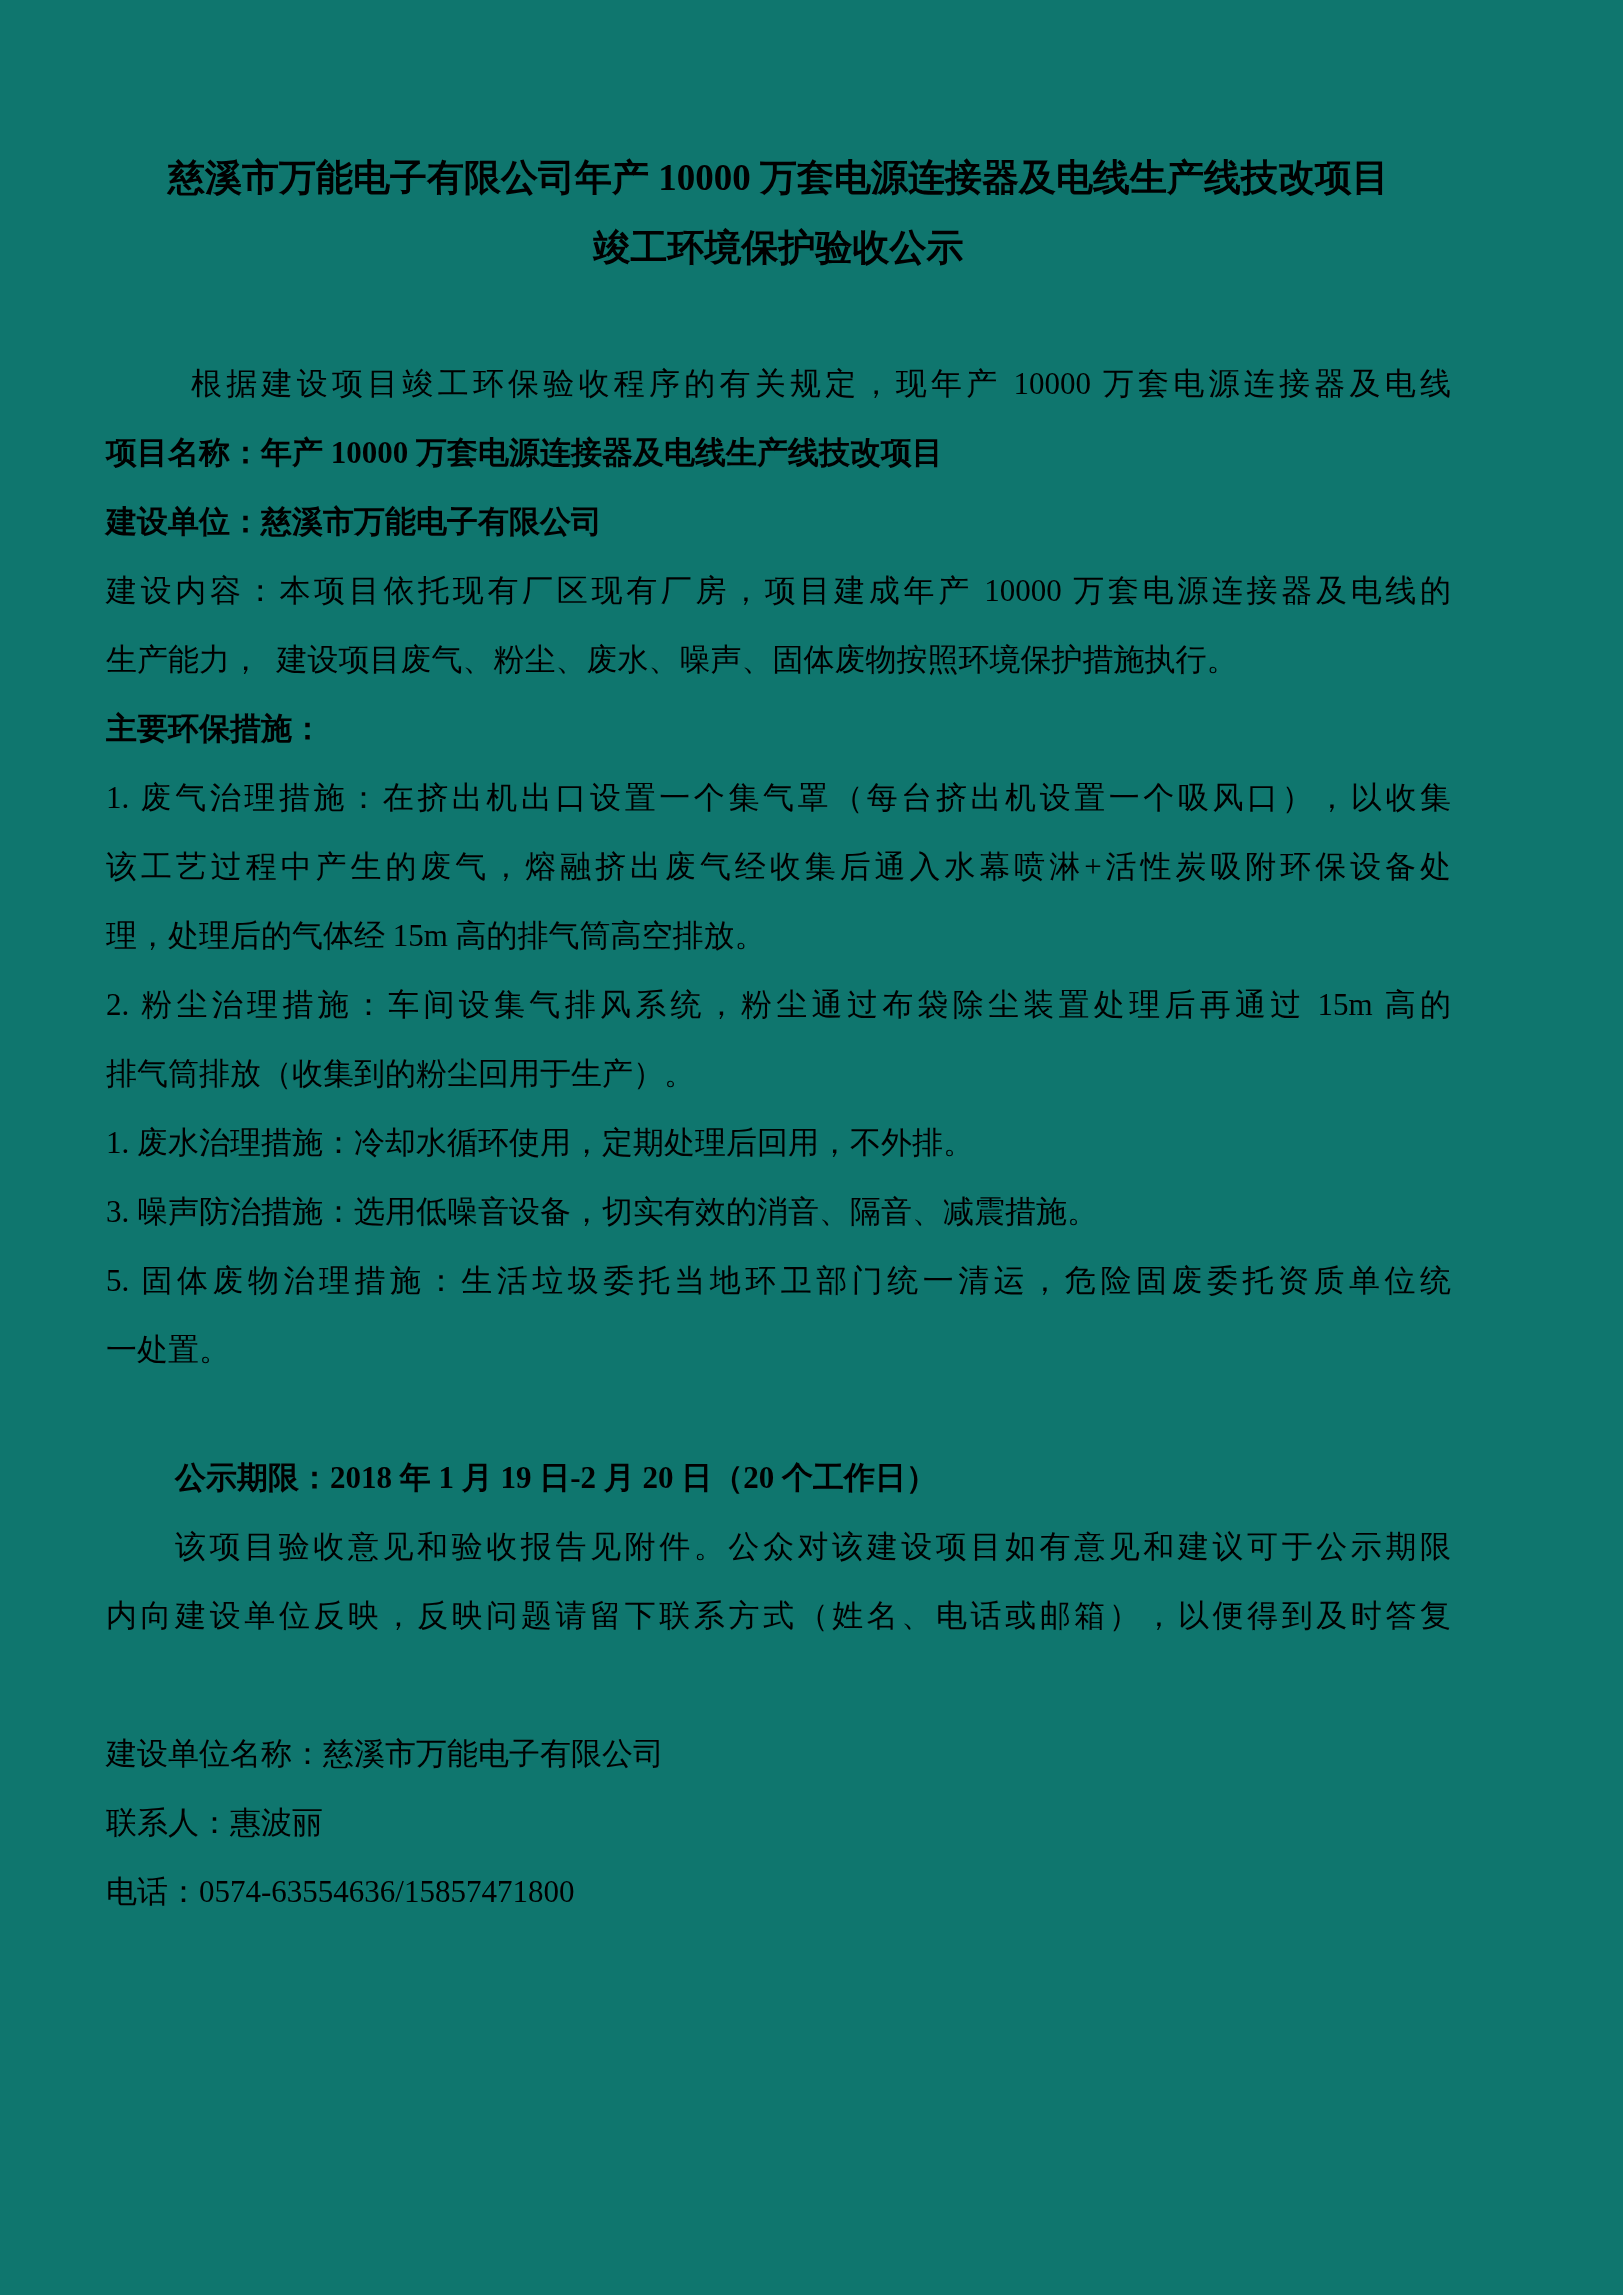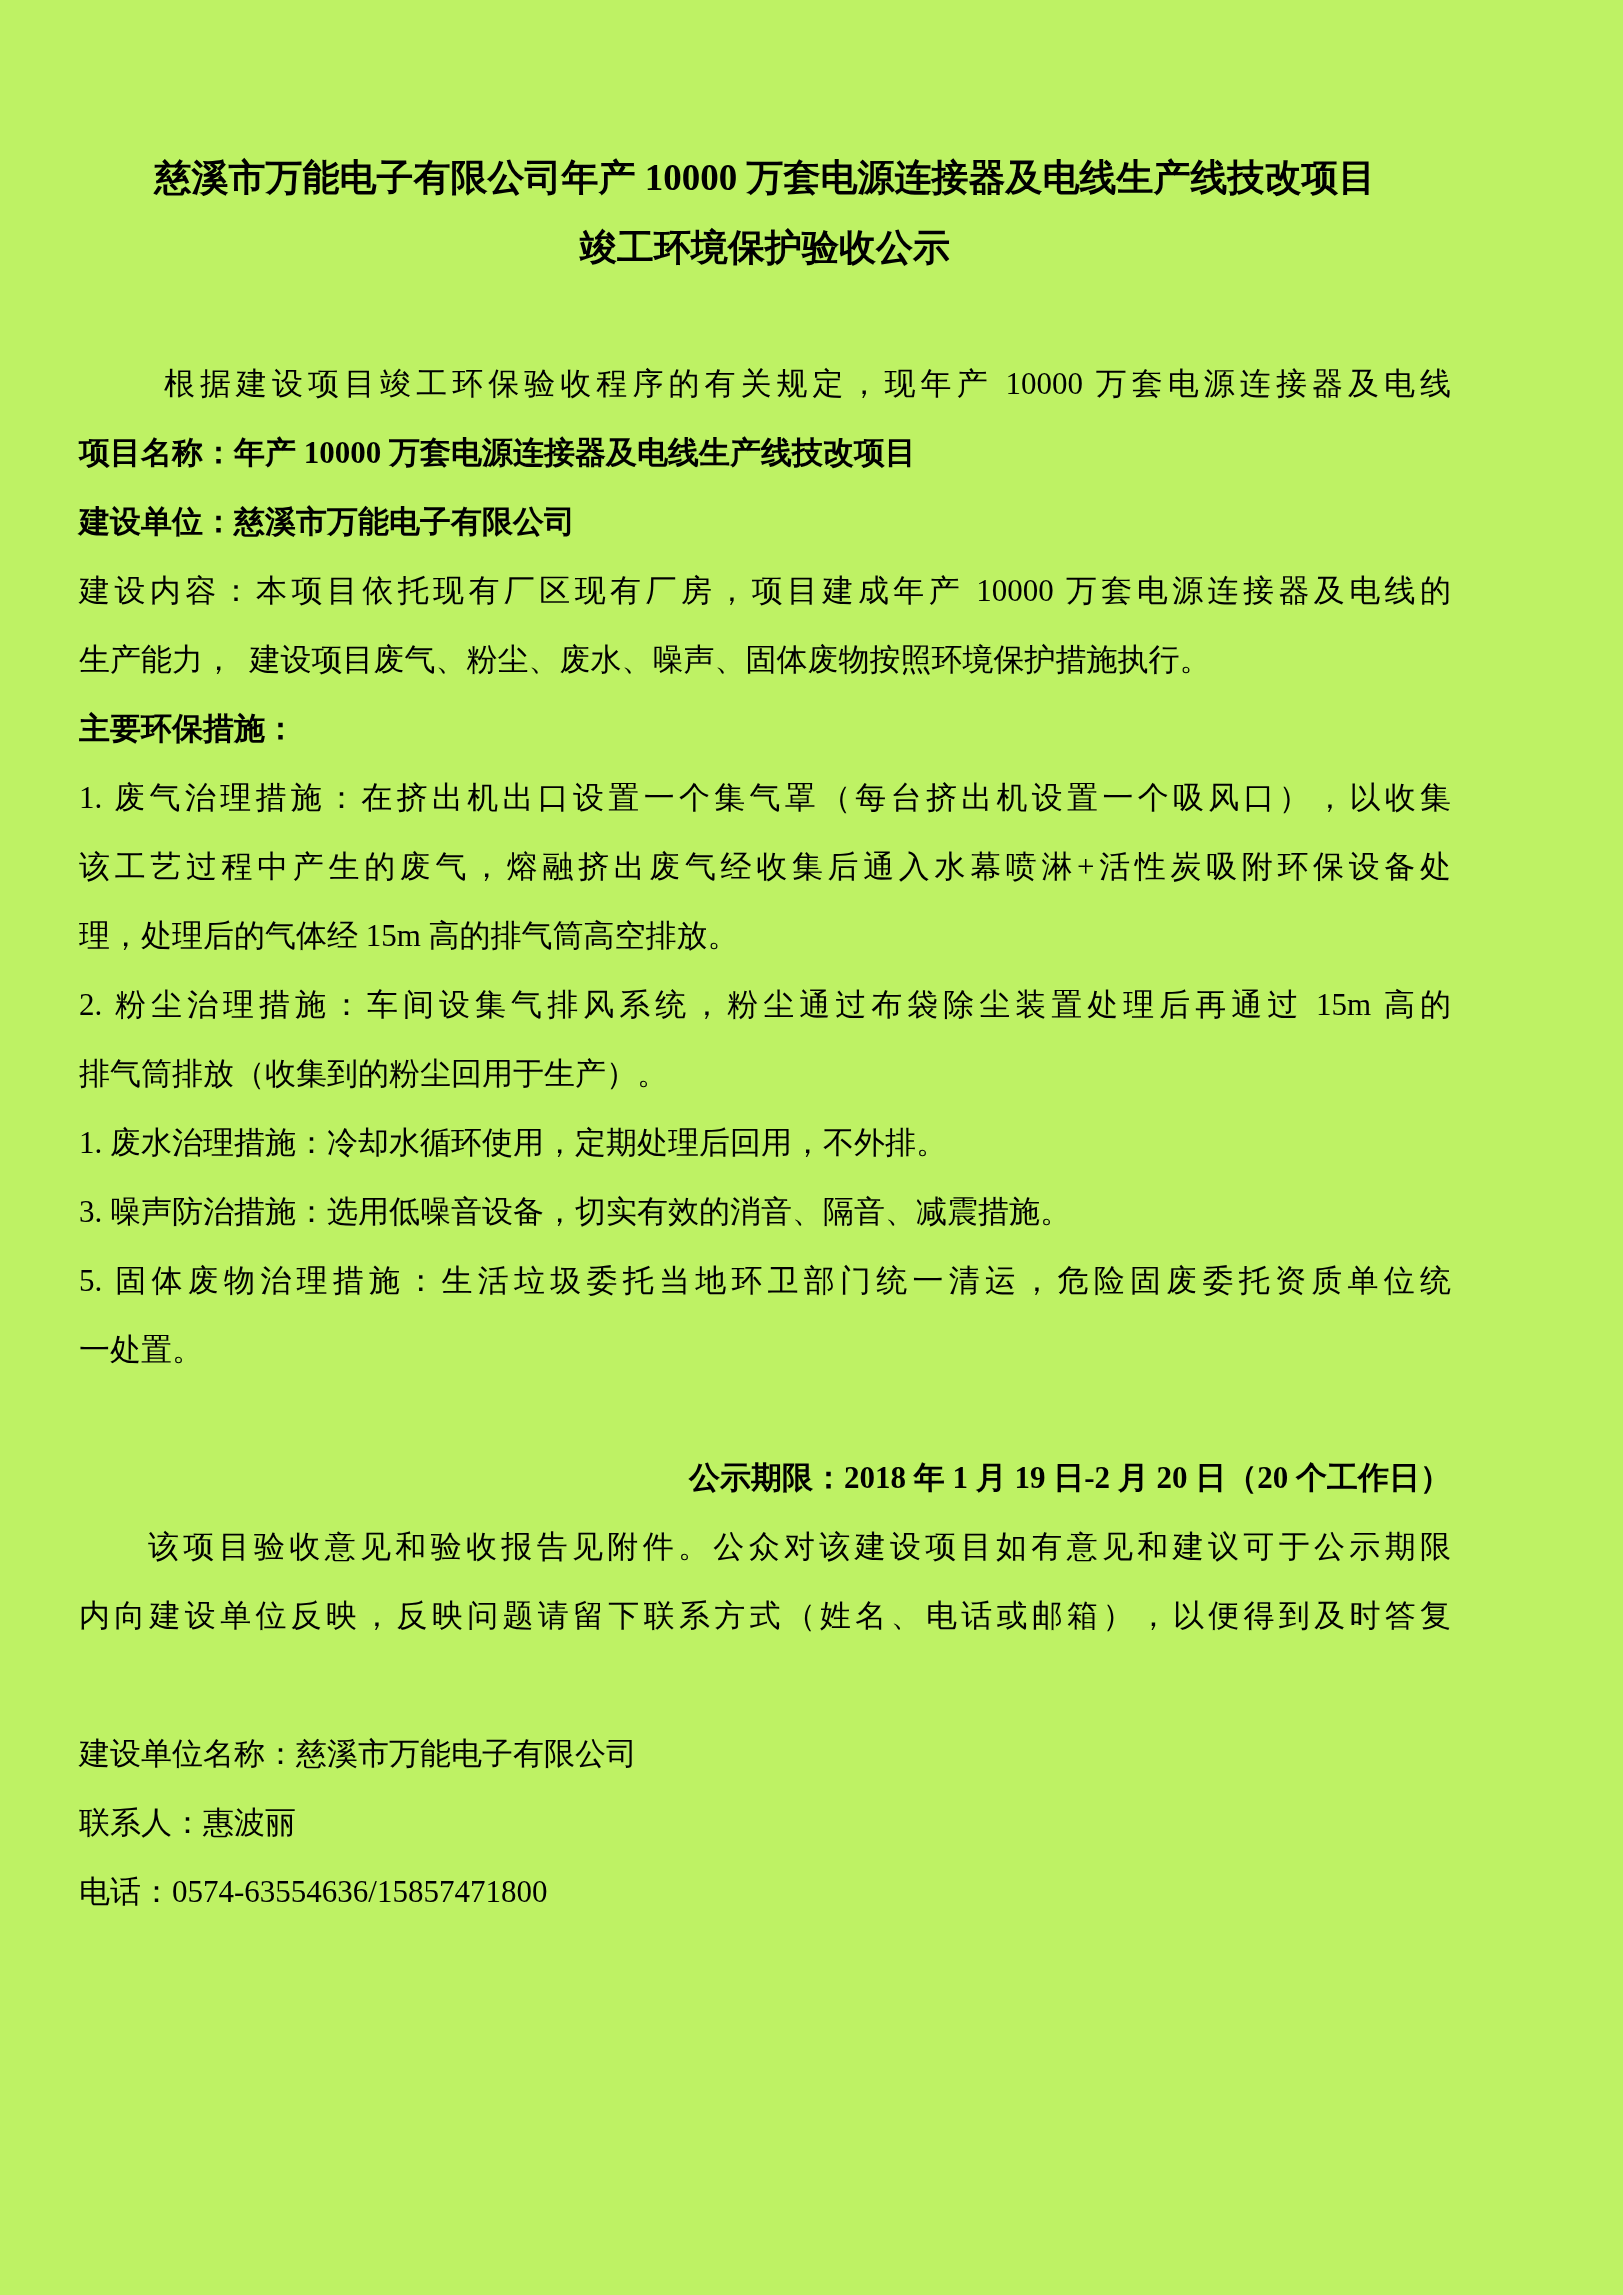--- a/index.html
+++ b/index.html
@@ -1,43 +1,43 @@
 <!DOCTYPE html>
 <html style="font-size:10.5px"><head>
 <meta charset="utf-8">
 <style>
   html, body { margin: 0; padding: 0; background: #ffffff; }
   .page {
     position: relative;
     width: 1623px;
     height: 2295px;
-    background: #bef264;
+    background: #0f766e;
     color: #000000;
     box-sizing: border-box;
-    padding: 143px 172px 0 79px;
+    padding: 143px 172px 0 106px;
     font-family: "Liberation Serif", "DejaVu Serif", serif;
     overflow: hidden;
   }
   .tl {
     font-size: 37px;
     line-height: 70px;
     font-weight: bold;
     text-align: center;
     white-space: nowrap;
   }
   .ln {
     font-size: 31px;
     line-height: 69px;
     text-align: left;
     white-space: pre-wrap;
   }
   .b { font-weight: bold; }
   .j { text-align: justify; text-align-last: justify; }
   .i1 { text-indent: 85px; }
-  .i2 { text-indent: 69px; text-align: right; }
+  .i2 { text-indent: 69px; }
   .sp101 { height: 66px; }
   .sp90  { height: 59px; }
   .sp105 { height: 69px; }
 </style>
 </head>
 <body>
 
 <div class="page">
 
   <div>

